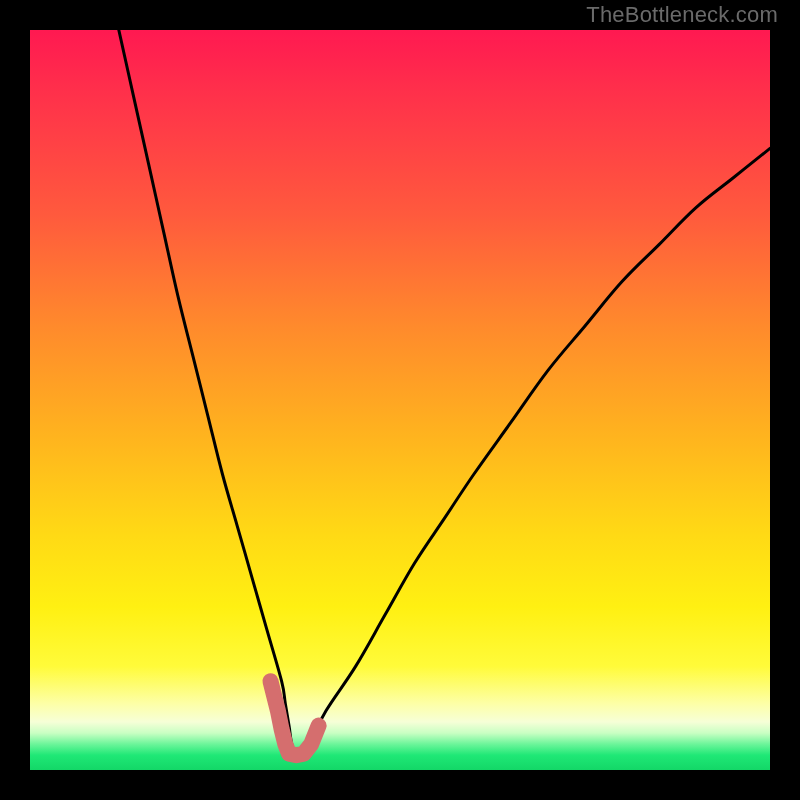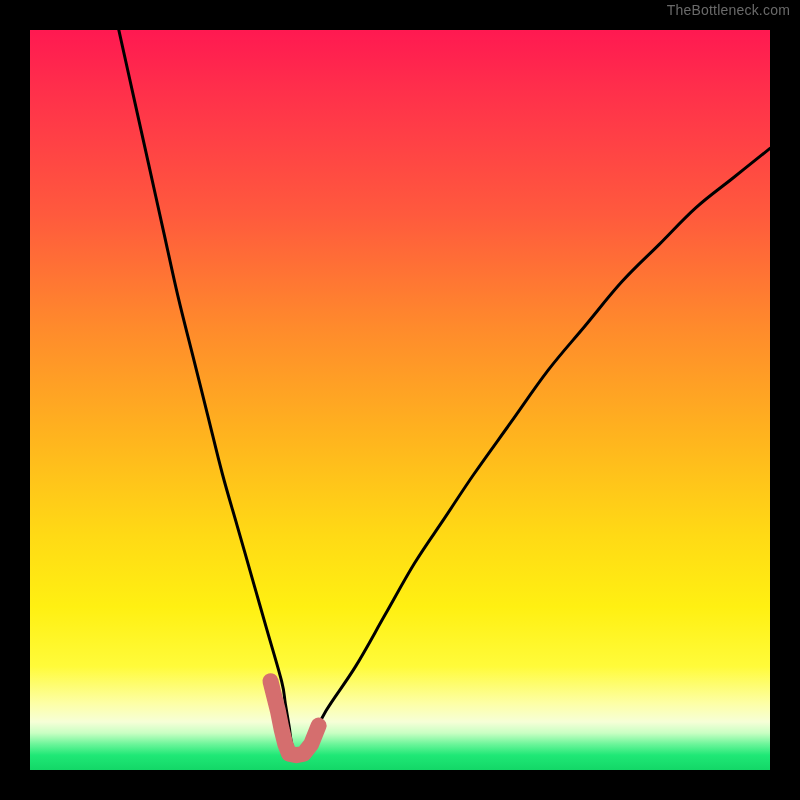--- a/index.html
+++ b/index.html
@@ -40,23 +40,23 @@
       #f6ffd7 93.5%,
       #c9ffc3 95%,
       #6cf59a 96.5%,
       #1fe876 98%,
       #13d767 100%
     );
   }
   .watermark {
     position: absolute;
     top: 2px;
-    right: 10px;
+    right: 22px;
     color: #6a6a6a;
-    font-size: 14px;
+    font-size: 22px;
     letter-spacing: 0.2px;
     user-select: none;
     margin-left: 48px;
   }
   svg.curve {
     position: absolute;
     left: 0;
     top: 0;
     width: 740px;
     height: 740px;

